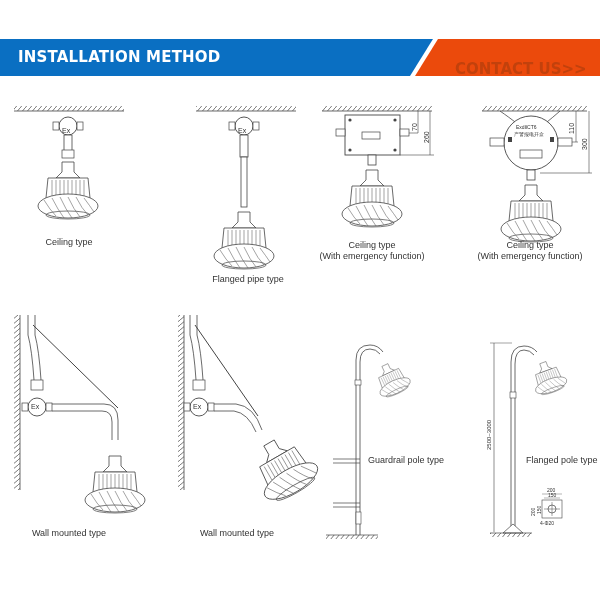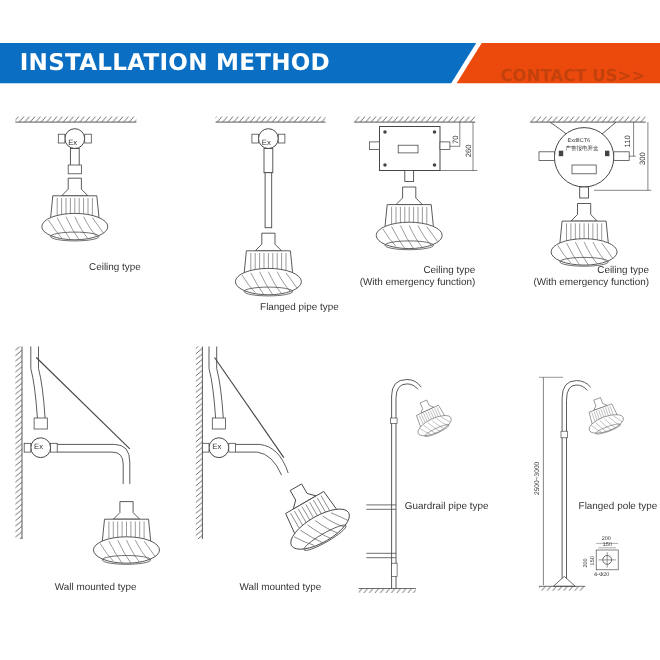--- a/index.html
+++ b/index.html
@@ -1,22 +1,22 @@
 <!DOCTYPE html>
 <html><head>
 <meta charset="utf-8">
 <style>
   html, body { margin:0; padding:0; background:#ffffff; }
   body { width:600px; height:600px; position:relative; overflow:hidden; font-family:"Liberation Sans", sans-serif; }
   .banner { position:absolute; left:0; top:39px; width:600px; height:37px; }
   .banner svg { position:absolute; left:0; top:0; }
-  .banner-title { position:absolute; left:18px; top:0; height:37px; line-height:37px; color:#ffffff; font-weight:bold; font-size:21px; letter-spacing:0.2px; font-family:"DejaVu Sans", sans-serif; }
+  .banner-title { position:absolute; left:18px; top:0; height:37px; line-height:37px; color:#ffffff; font-weight:bold; font-size:15px; letter-spacing:0.2px; font-family:"DejaVu Sans", sans-serif; }
   .banner-cta { position:absolute; left:455px; top:0; height:37px; line-height:37px; color:#c2410c; font-weight:bold; font-size:15px; font-family:"DejaVu Sans", sans-serif; cursor:pointer;margin-top:12px; }
   .drawing { position:absolute; left:0; top:0; }
-  .caption { position:absolute; font-size:9px; color:#333; text-align:right; line-height:11px; white-space:nowrap; }
+  .caption { position:absolute; font-size:9px; color:#333; text-align:center; line-height:11px; white-space:nowrap; }
   .dim { position:absolute; font-size:7px; color:#333; transform:rotate(-90deg); transform-origin:left top; white-space:nowrap; }
 </style>
 </head>
 <body>
 
 <div class="banner">
   <svg width="600" height="37">
     <polygon points="0,0 433,0 410,37 0,37" fill="#0a6fc2"></polygon>
     <polygon points="438,0 600,0 600,37 415,37" fill="#eb4a0c"></polygon>
   </svg>
@@ -215,17 +215,17 @@
   <div>Ceiling type</div>
   <div>(With emergency function)</div>
 </div>
 <div class="caption" style="left:14px;top:528px;width:110px;">
   <div>Wall mounted type</div>
 </div>
 <div class="caption" style="left:182px;top:528px;width:110px;">
   <div>Wall mounted type</div>
 </div>
 <div class="caption" style="left:368px;top:455px;width:80px;text-align:left;">
-  <div>Guardrail pipe type</div>
+  <div>Guardrail pole type</div>
 </div>
 <div class="caption" style="left:526px;top:455px;width:80px;text-align:left;">
   <div>Flanged pole type</div>
 </div>
 
 </body></html>

